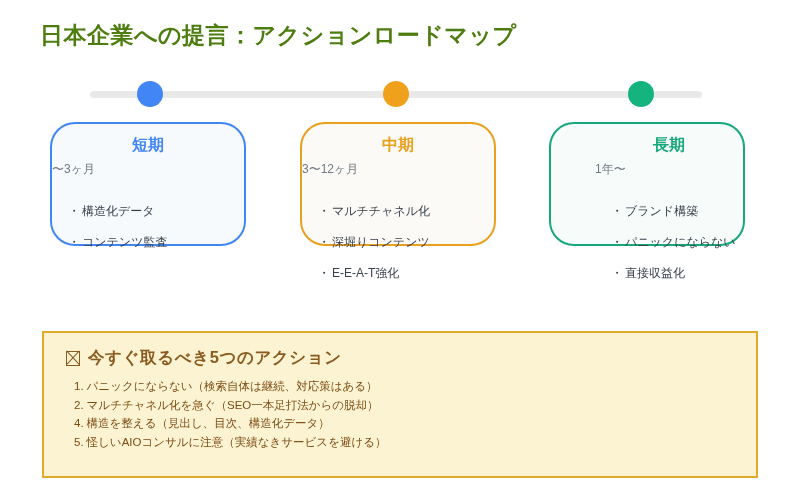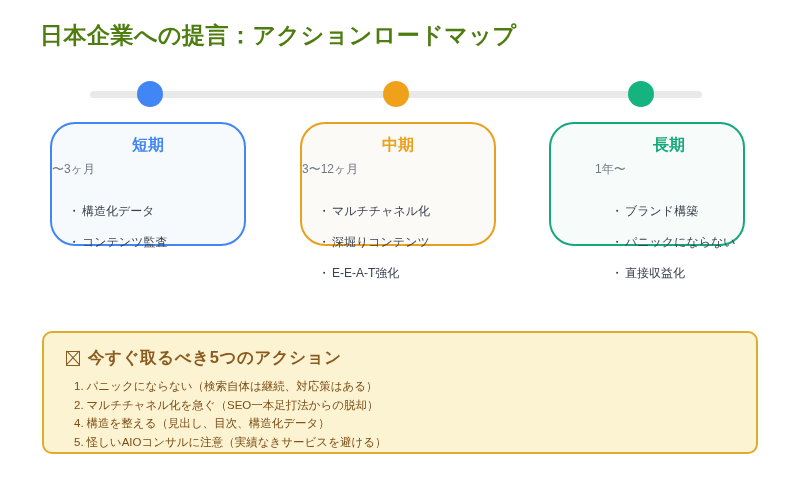--- a/index.html
+++ b/index.html
@@ -97,25 +97,25 @@
     color: #39414d;
     margin-right: 2px;
   }
 
   
   .action-box {
     position: absolute;
     left: 42px;
     top: 331px;
     width: 716px;
-    height: 123px;
+    height: 147px;
     box-sizing: border-box;
     background: #fcf3d3;
     border: 2px solid #deab2c;
-    border-radius: 10px;
+    border-radius: 0;
   }
   .action-heading {
     margin: 14px 0 0 22px;
     font-size: 16.5px;
     font-weight: bold;
     color: #8a5a1e;
     letter-spacing: 0.6px;
     display: flex;
     align-items: center;
     white-space: nowrap;

